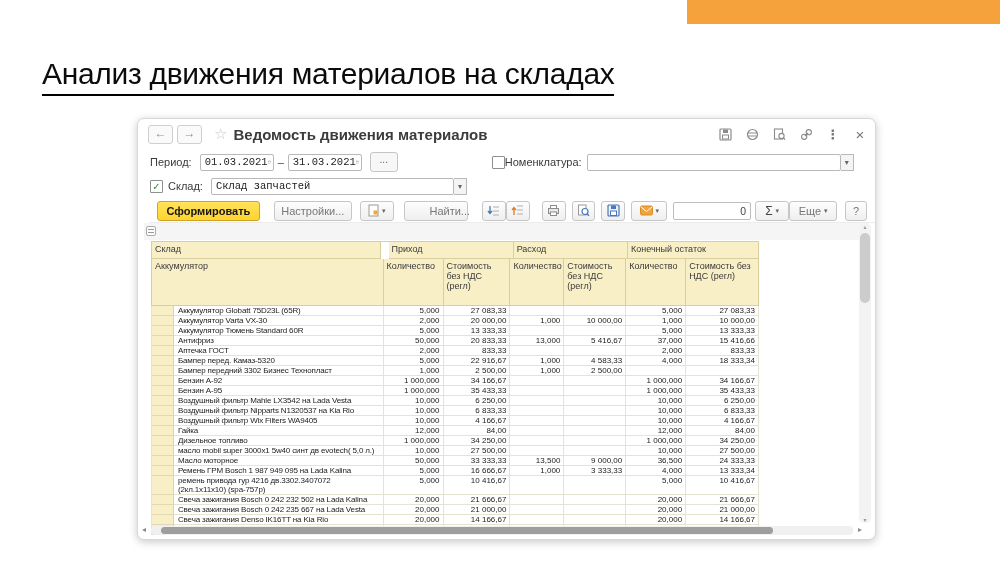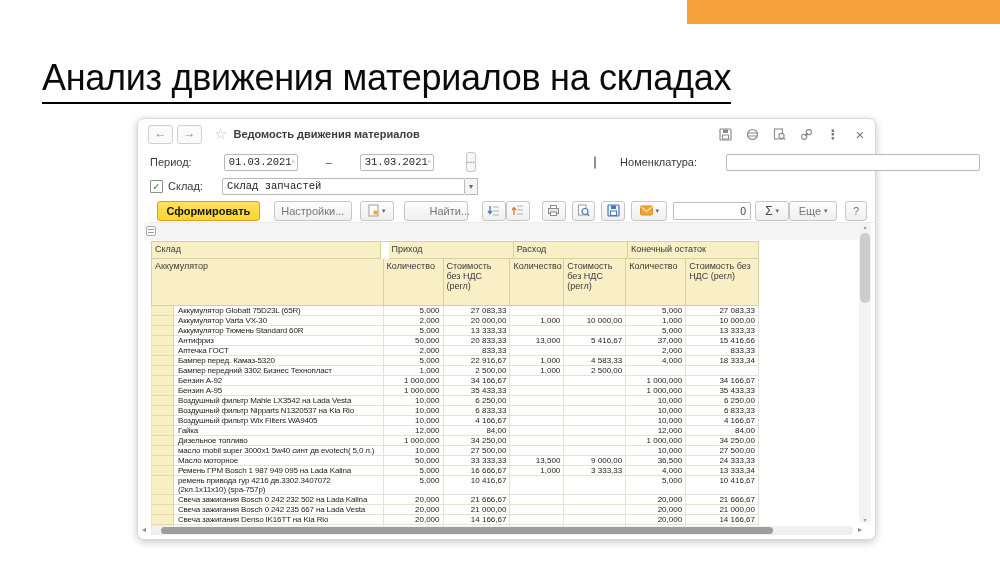--- a/index.html
+++ b/index.html
@@ -1,42 +1,42 @@
 <!DOCTYPE html>
 <html><head>
 <meta charset="utf-8">
 <style>
   html,body{margin:0;padding:0;}
   body{width:1000px;height:562px;background:#ffffff;position:relative;overflow:hidden;
        font-family:"Liberation Sans","DejaVu Sans",sans-serif;-webkit-font-smoothing:antialiased;}
 
   
   .accent-bar{position:absolute;left:687px;top:0;width:313px;height:24px;background:#F6A23C;}
-  .slide-title{position:absolute;left:42px;top:57px;font-size:36px;font-weight:400;color:#0b0b0b;
+  .slide-title{position:absolute;left:42px;top:57px;font-size:30px;font-weight:400;color:#0b0b0b;
                border-bottom:2px solid #000;padding-bottom:3px;letter-spacing:-0.3px;}
 
   
   .win{position:absolute;left:137px;top:118px;width:737px;height:420px;background:#fff;
        border:1px solid #d8d8d8;border-radius:7px;box-shadow:0 2px 8px rgba(0,0,0,.22);}
 
   
   .titlebar{position:absolute;top:0;left:0;right:0;height:30px;display:flex;align-items:center;padding:0 8px 0 10px;box-sizing:border-box;}
   .navbtn{width:23px;height:17px;border:1px solid #cfcfcf;border-radius:3px;background:#fafafa;color:#8f8f8f;
           font-size:12px;line-height:15px;text-align:center;margin-right:4px;}
   .star{font-size:15px;color:#c9c9c9;margin:0 6px 0 8px;}
-  .wtitle{font-size:11px;font-weight:700;color:#3c3c3c;}
+  .wtitle{font-size:15px;font-weight:700;color:#3c3c3c;}
   .hicons{margin-left:auto;display:flex;align-items:center;gap:13px;}
   .hico{width:14px;height:14px;display:inline-flex;align-items:center;justify-content:center;}
   .hico svg{display:block;}
   .more-dots{font-size:13px;color:#777;font-weight:700;line-height:13px;}
   .close-x{font-size:15px;color:#777;line-height:13px;}
 
   
   .frow{position:absolute;left:0;right:0;height:22px;display:flex;align-items:center;box-sizing:border-box;padding-left:12px;}
-  .frow1{top:32px;gap:24px;} .frow2{top:56px;}
+  .frow1{top:32px;} .frow2{top:56px;}
   .flabel{font-size:11px;color:#3a3a3a;}
   .tfield{height:17px;border:1px solid #b9b9b9;border-radius:2px;background:#fff;display:flex;align-items:center;
           box-sizing:border-box;font-size:10.5px;color:#222;padding:0 2px 0 4px;font-family:Liberation Mono, monospace;}
   .datefield{width:74px;justify-content:space-between;margin-left:8px;}
   .dash{font-size:11px;color:#444;margin:0 4px;}
   .dots-btn{width:26px;height:18px;border:1px solid #c5c5c5;border-radius:3px;background:#f7f7f7;color:#666;
             font-size:10px;line-height:14px;text-align:center;margin-left:8px;}
   .cb{width:11px;height:11px;border:1px solid #8f8f8f;border-radius:1px;background:#fff;display:inline-flex;
       align-items:center;justify-content:center;font-size:10px;font-weight:700;color:#2e8b31;line-height:9px;}
   .combo{flex:none;}
@@ -164,21 +164,21 @@
     <span class="flabel" style="">Номенклатура:</span>
     <span class="tfield combo" style="margin-left:5px;width:254px;">
       <span></span>
     </span>
     <span class="combo-arrow">▾</span>
   </div>
 
   <div class="frow frow2">
     <span class="cb">✓</span>
     <span class="flabel" style="margin-left:5px;">Склад:</span>
-    <span class="tfield combo" style="margin-left:19px;width:243px;">
+    <span class="tfield combo" style="margin-left:8px;width:243px;">
       <span>Склад запчастей</span>
     </span>
     <span class="combo-arrow">▾</span>
   </div>
 
   <div class="toolbar">
     <button class="btn btn-main">Сформировать</button>
     <button class="btn" style="margin-left:14px;width:78px;">Настройки...</button>
     <button class="btn dropbtn" style="margin-left:8px;width:34px;">
       <svg width="11" height="13" viewBox="0 0 11 13">

